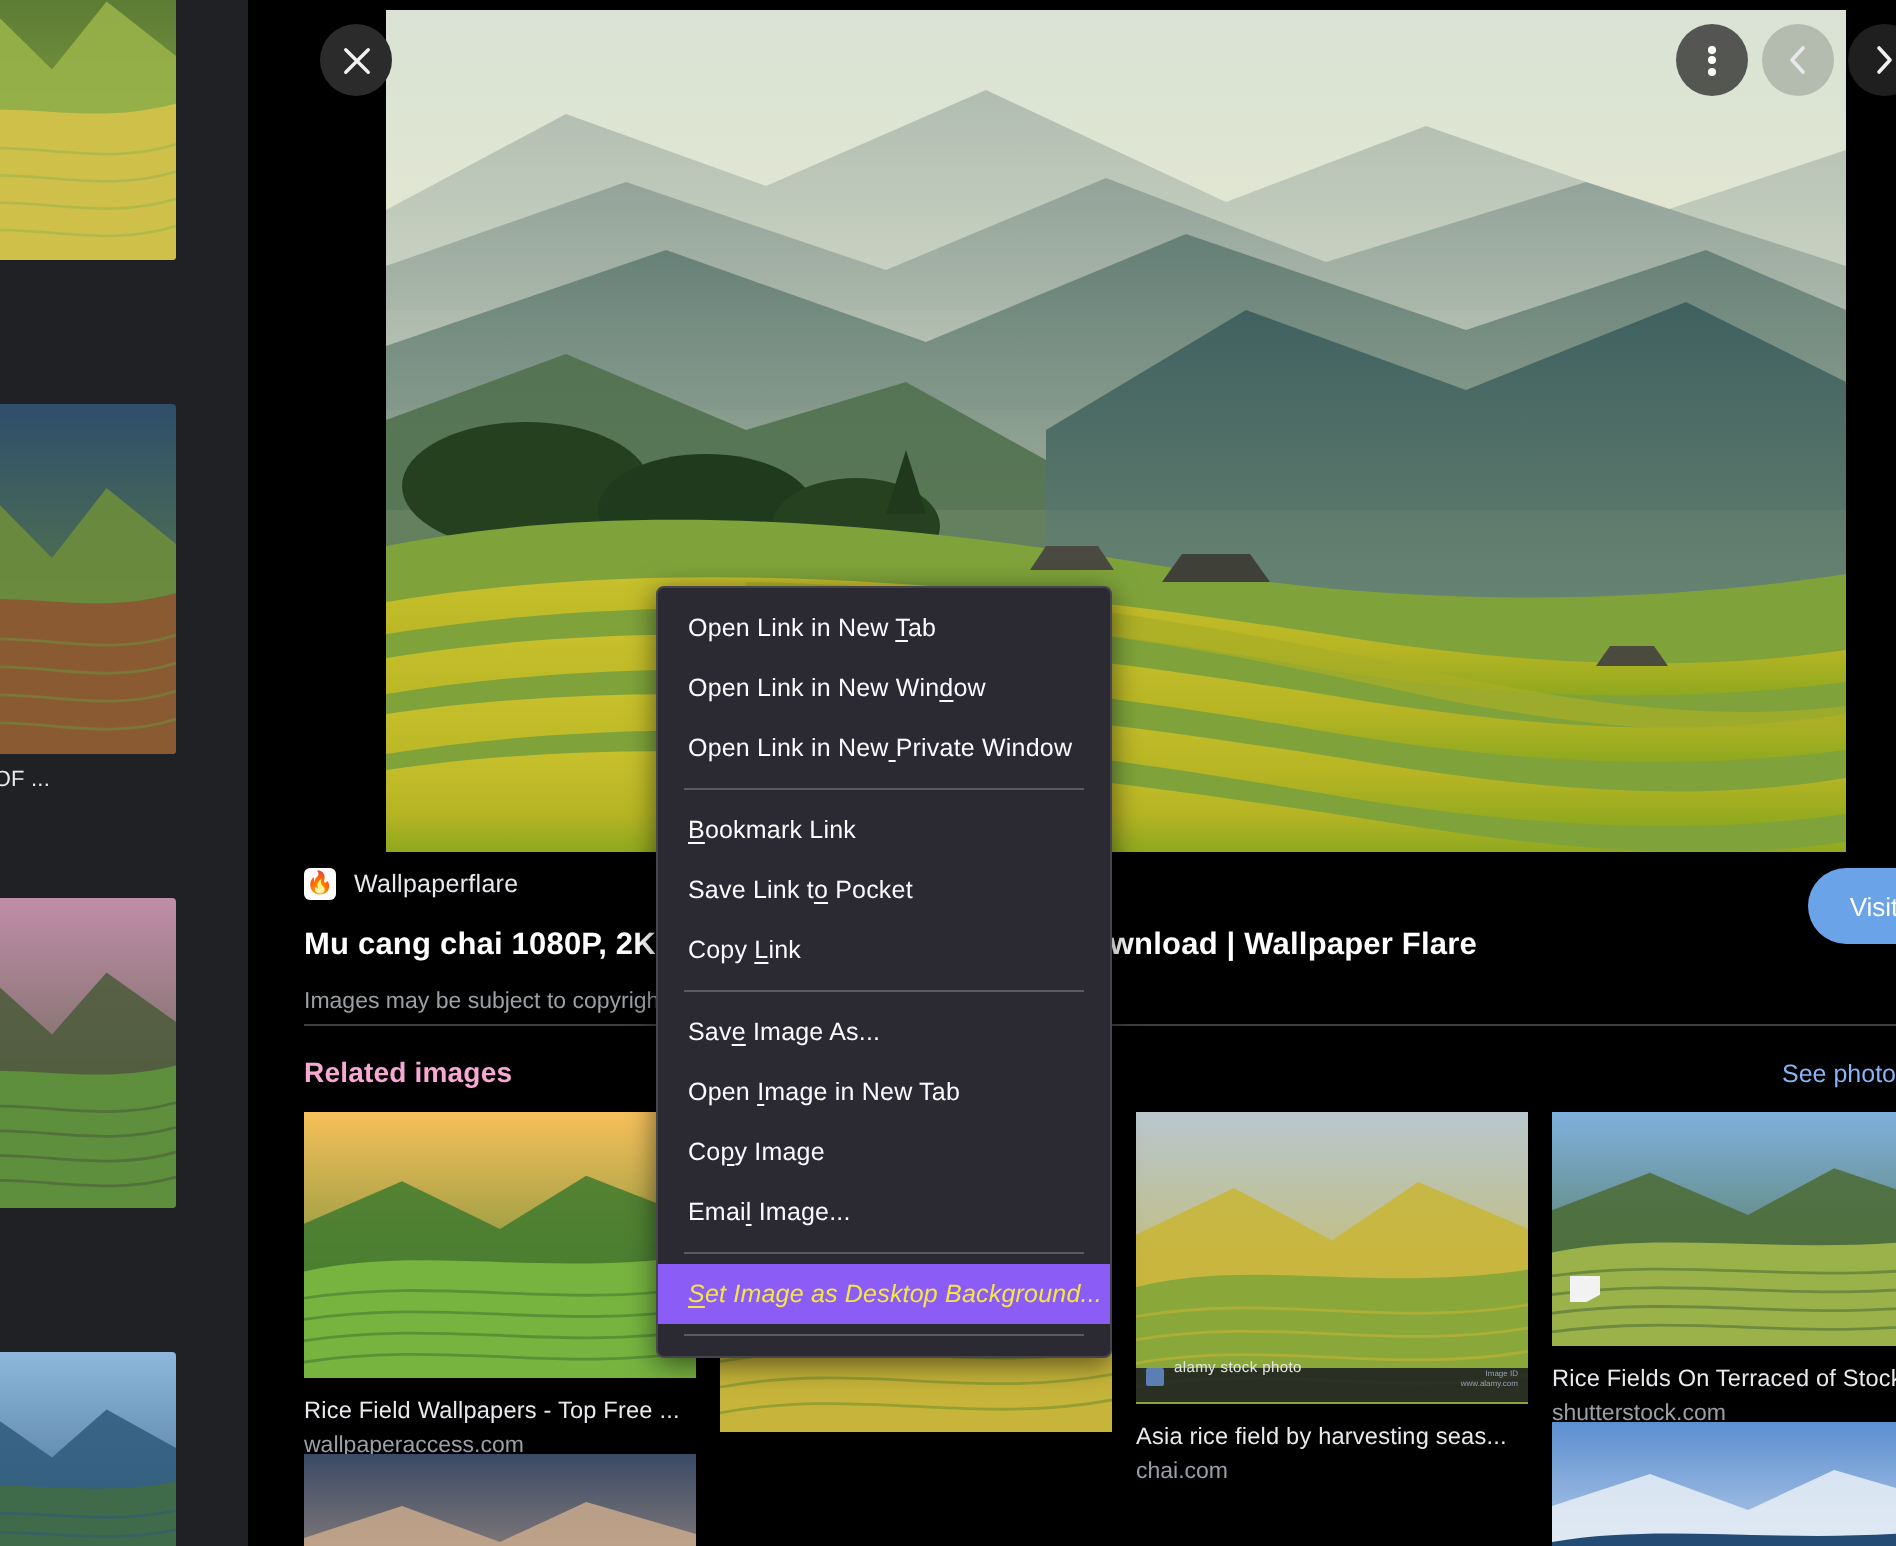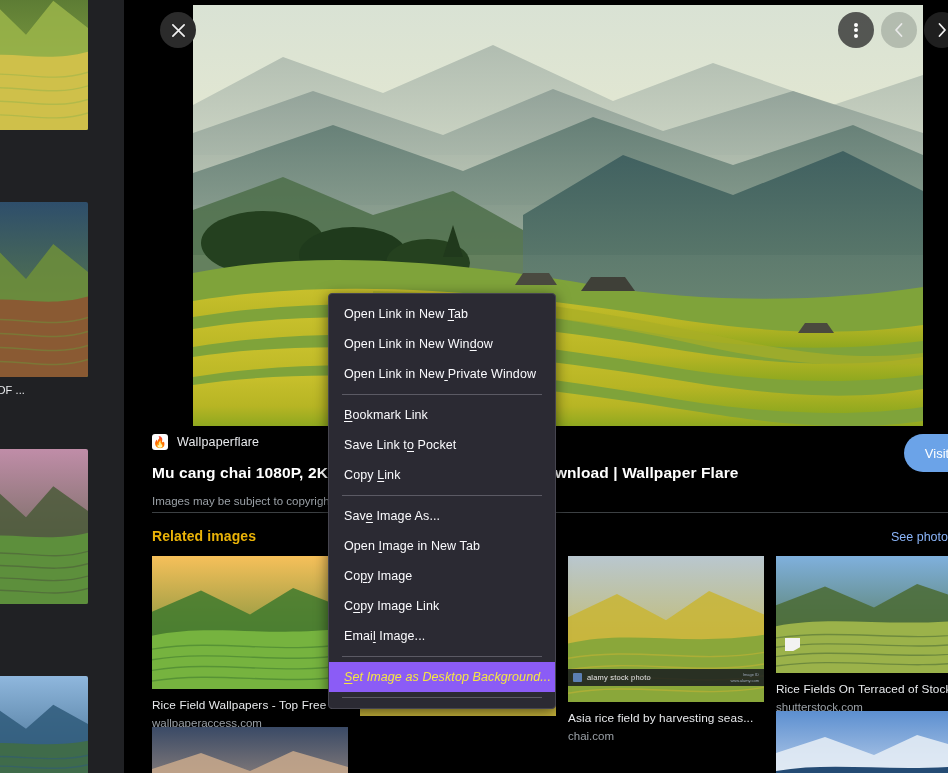--- a/index.html
+++ b/index.html
@@ -74,38 +74,38 @@
   }
 
   .divider {
     position: absolute; left: 28px; top: 512px; width: 820px; height: 1px;
     background: #3c4043;
   }
 
   
   .rel-head {
     position: absolute; left: 28px; top: 528px;
-    font-size: 14px; font-weight: bold; color: #eab308; letter-spacing: .1px;
+    font-size: 14px; font-weight: bold; color: #f9a8d4; letter-spacing: .1px;
   }
   .see-more {
     position: absolute; left: 767px; top: 530px;
     font-size: 12.5px; color: #8ab4f8; cursor: pointer; white-space: nowrap;
   }
 
   .rel-grid { position: absolute; left: 28px; top: 556px; width: 830px; }
   .rel-card { margin-bottom: 8px; }
   .rel-img { width: 100%; display: block; background: #111; }
   .rel-title {
     font-size: 11.8px; color: #e8eaed; margin-top: 9px;
     white-space: nowrap; overflow: hidden; text-overflow: ellipsis; letter-spacing: .1px;
   }
   .rel-domain { font-size: 11.5px; color: #9aa0a6; margin-top: 5px; white-space: nowrap; }
   .stock-bar {
-    position: absolute; left: 0; right: 0; bottom: 16px; height: 17px;
-    background: rgba(20,22,30,.82); display: flex; align-items: center; gap: 5px;
+    position: absolute; left: 0; right: 0; bottom: 1px; height: 17px;
+    background: rgba(20,22,30,.82); display: flex; align-items: flex-start; gap: 5px;
     padding: 0 5px;
   }
   .stock-bar .sq { width: 9px; height: 9px; background: #5b7fb3; border-radius: 1px; }
   .stock-bar .lbl { font-size: 7.5px; color: #e6e6e6; letter-spacing: .2px; }
   .stock-bar .rt { margin-left: auto; font-size: 4px; color: #9aa4b5; line-height: 1.3; text-align: right; }
   .shutter-tag {
     position: absolute; left: 9px; bottom: 22px; width: 15px; height: 13px;
     background: #f2f2f2; clip-path: polygon(0 0,100% 0,100% 72%,55% 100%,0 100%);
   }
 
@@ -458,20 +458,19 @@
       <div class="ctx-item">Open Link in New Win<u>d</u>ow</div>
       <div class="ctx-item">Open Link in New<u> </u>Private Window</div>
       <div class="ctx-sep"></div>
       <div class="ctx-item"><u>B</u>ookmark Link</div>
       <div class="ctx-item">Save Link t<u>o</u> Pocket</div>
       <div class="ctx-item">Copy <u>L</u>ink</div>
       <div class="ctx-sep"></div>
       <div class="ctx-item">Sav<u>e</u> Image As...</div>
       <div class="ctx-item">Open <u>I</u>mage in New Tab</div>
       <div class="ctx-item">Co<u>p</u>y Image</div>
-      <div class="ctx-item">C<u>o</u>py Image Link</div>
       <div class="ctx-item">Emai<u>l</u> Image...</div>
       <div class="ctx-sep"></div>
       <div class="ctx-item sel"><u>S</u>et Image as Desktop Background...</div>
       <div class="ctx-sep"></div>
     </div>
 
 </div>
 
 </body></html>

